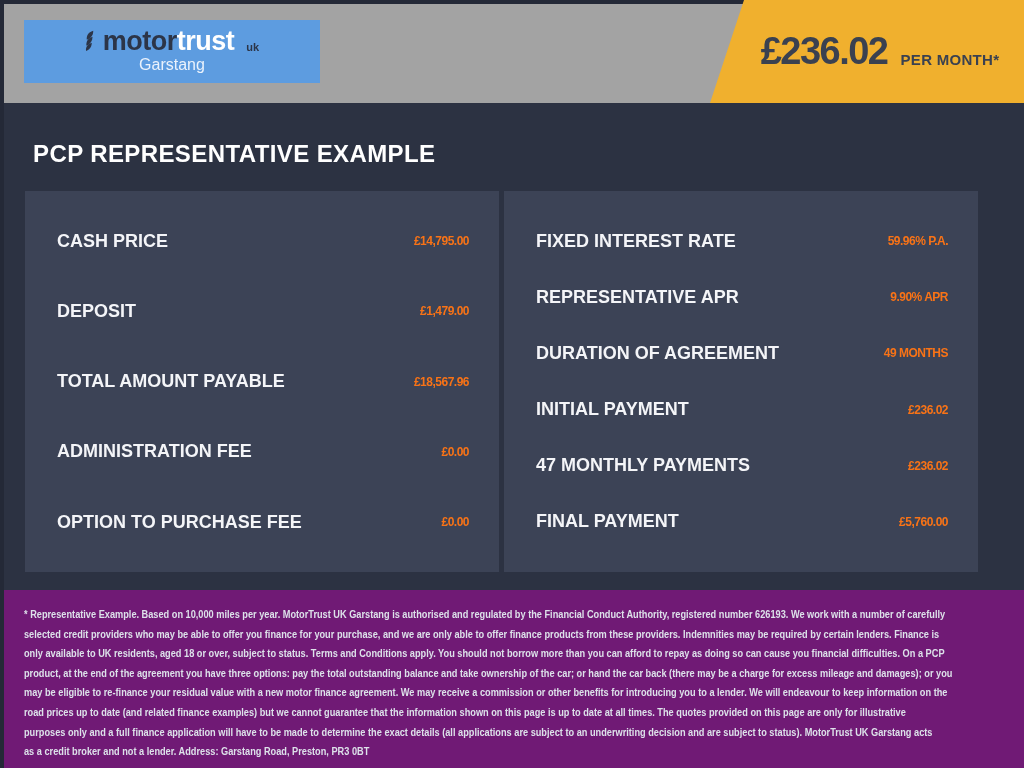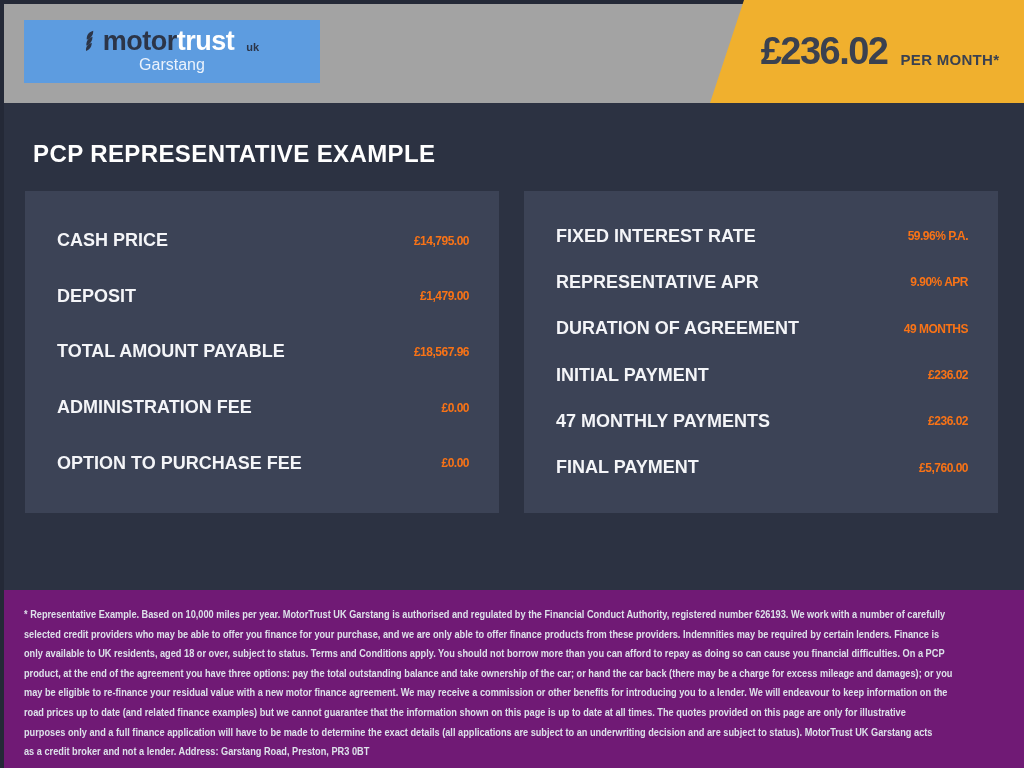--- a/index.html
+++ b/index.html
@@ -32,27 +32,27 @@
     display:flex; align-items:center; justify-content:center;
     gap:13px; padding-left:26px; box-sizing:border-box;
   }
   .banner-price { font-size:38px; font-weight:bold; letter-spacing:-1.5px; }
   .banner-per { font-size:15px; font-weight:bold; letter-spacing:0.3px; margin-top:15px; }
 
   
   .main { position:absolute; top:103px; left:0; width:100%; height:487px; }
   .heading { position:absolute; left:25px; top:29px; margin:8px; font-size:24px; font-weight:bold; color:#ffffff; letter-spacing:0.4px; }
   .panel {
-    position:absolute; top:88px; width:474px; height:322px;
+    position:absolute; top:88px; width:474px; height:381px;
     background:#3c4356; box-sizing:border-box;
     padding:22px 30px 22px 32px;
     display:flex; flex-direction:column; justify-content:space-between;
   }
   .panel-left { left:25px; }
-  .panel-right { left:524px; }
+  .panel-right { left:504px; }
   .row { display:flex; justify-content:space-between; align-items:center; height:56px; }
   .row-label { font-size:18px; font-weight:bold; color:#f4f5f8; }
   .row-value { font-size:12px; font-weight:bold; color:#f97316; letter-spacing:-0.5px; }
 
   
   .footer {
     position:absolute; top:590px; left:0; width:100%; height:178px;
     background:#701a75; box-sizing:border-box;
     padding:15px 0 0 24px; overflow:hidden;
   }

